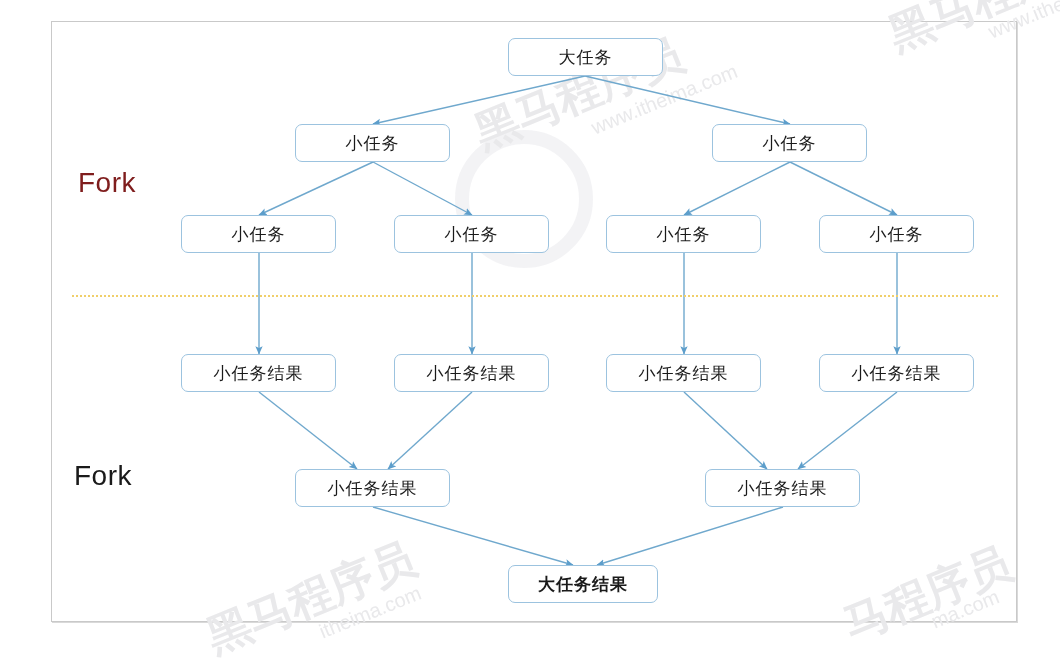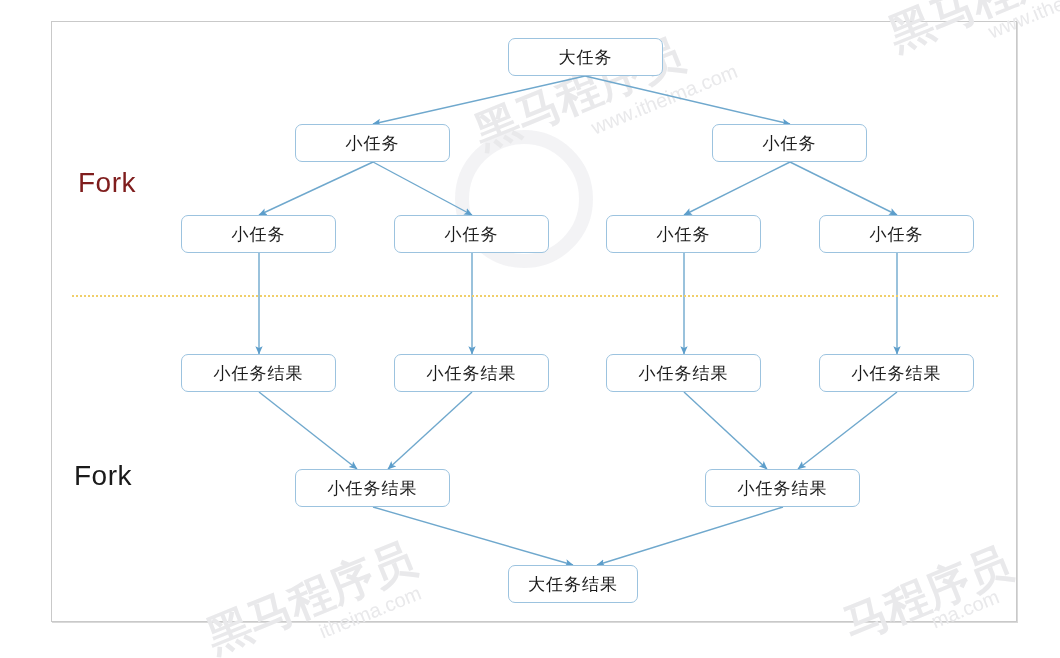--- a/index.html
+++ b/index.html
@@ -180,21 +180,21 @@
       </div>
       <div class="node" style="left: 819px; top: 354px; width: 155px; border-color: rgb(156, 195, 223); background: rgb(255, 255, 255); color: rgb(26, 26, 26);">
         <span>小任务结果</span>
       </div>
       <div class="node" style="left: 295px; top: 469px; width: 155px; border-color: rgb(156, 195, 223); background: rgb(255, 255, 255); color: rgb(26, 26, 26);">
         <span>小任务结果</span>
       </div>
       <div class="node" style="left: 705px; top: 469px; width: 155px; border-color: rgb(156, 195, 223); background: rgb(255, 255, 255); color: rgb(26, 26, 26);">
         <span>小任务结果</span>
       </div>
-      <div class="node" style="left: 508px; top: 565px; width: 130px; border-color: rgb(156, 195, 223); background: rgb(255, 255, 255); color: rgb(26, 26, 26);">
+      <div class="node" style="left: 508px; top: 565px; width: 150px; border-color: rgb(156, 195, 223); background: rgb(255, 255, 255); color: rgb(26, 26, 26); font-weight: bold;">
         <span>大任务结果</span>
       </div>
     </div>
 
   <div id="labels-layer">
       <div class="phase-label" style="left: 78px; top: 167px; color: #7f1d1d;">Fork</div>
       <div class="phase-label" style="left: 74px; top: 460px; color: rgb(26, 26, 26);">Fork</div>
     </div>
 
   <div id="divider-layer">

